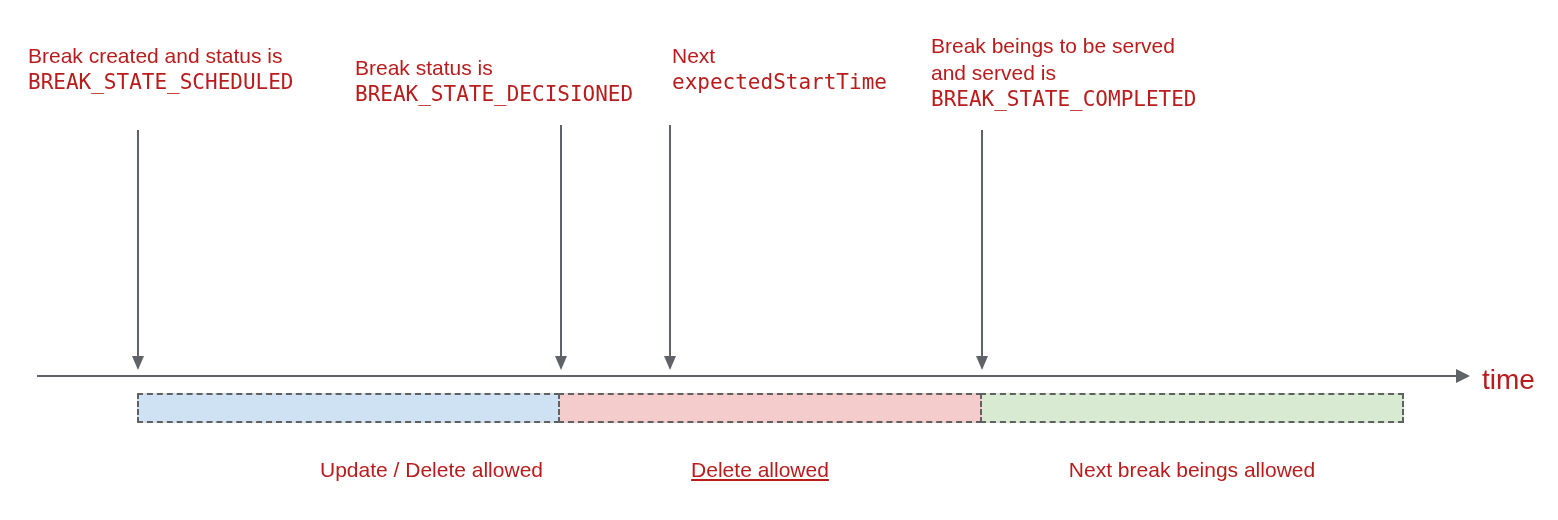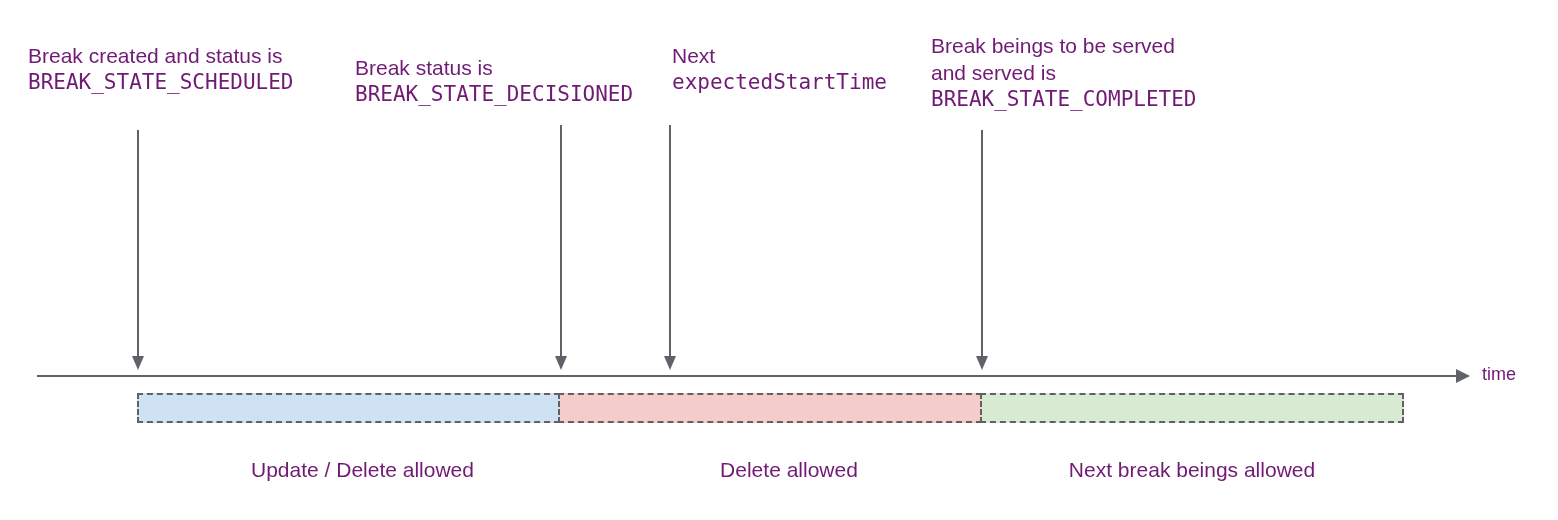--- a/index.html
+++ b/index.html
@@ -3,21 +3,21 @@
 <meta charset="utf-8">
 <style>
   * { box-sizing: border-box; margin: 0; padding: 0; }
   html, body { background: #ffffff; }
   #stage {
     position: relative;
     width: 1558px;
     height: 520px;
     background: #ffffff;
     font-family: "Liberation Sans", sans-serif;
-    color: #701a75;
+    color: #b91c1c;
     overflow: hidden;
   }
   .annotation {
     position: absolute;
     font-size: 21px;
     line-height: 27px;
     white-space: nowrap;
   }
   .annotation .line { display: block; }
   .annotation .mono {
@@ -47,41 +47,41 @@
     position: absolute;
     left: 1456px; top: 369px;
     width: 0; height: 0;
     border-top: 7px solid transparent;
     border-bottom: 7px solid transparent;
     border-left: 14px solid #5f6368;
   }
   .axis-label {
     position: absolute;
     left: 1482px; top: 364px;
-    font-size: 18px;
+    font-size: 28px;
     white-space: nowrap;
   }
   .segment {
     position: absolute;
     top: 393px;
     height: 30px;
     border: 2px dashed #616161;
   }
   .seg-blue  { left: 137px; width: 423px; z-index: 3; }
   .seg-pink  { left: 558px; width: 424px; z-index: 2; }
   .seg-green { left: 980px; width: 424px; z-index: 1; }
   .segment-label {
     position: absolute;
     top: 458px;
     font-size: 21px;
     text-align: center;
     white-space: nowrap;
   }
-  .lbl-1 { left: 151px; width: 423px; }
-  .lbl-2 { left: 577px; width: 424px; }
+  .lbl-1 { left: 120px; width: 423px; text-align: right; }
+  .lbl-2 { left: 548px; width: 424px; text-decoration: underline; }
   .lbl-3 { left: 980px; width: 424px; }
 </style>
 </head>
 <body>
 
 <div id="stage">
 
   <div class="annotation" style="left:28px; top:42px;">
     <span class="line">Break created and status is</span>
     <span class="line mono">BREAK_STATE_SCHEDULED</span>

